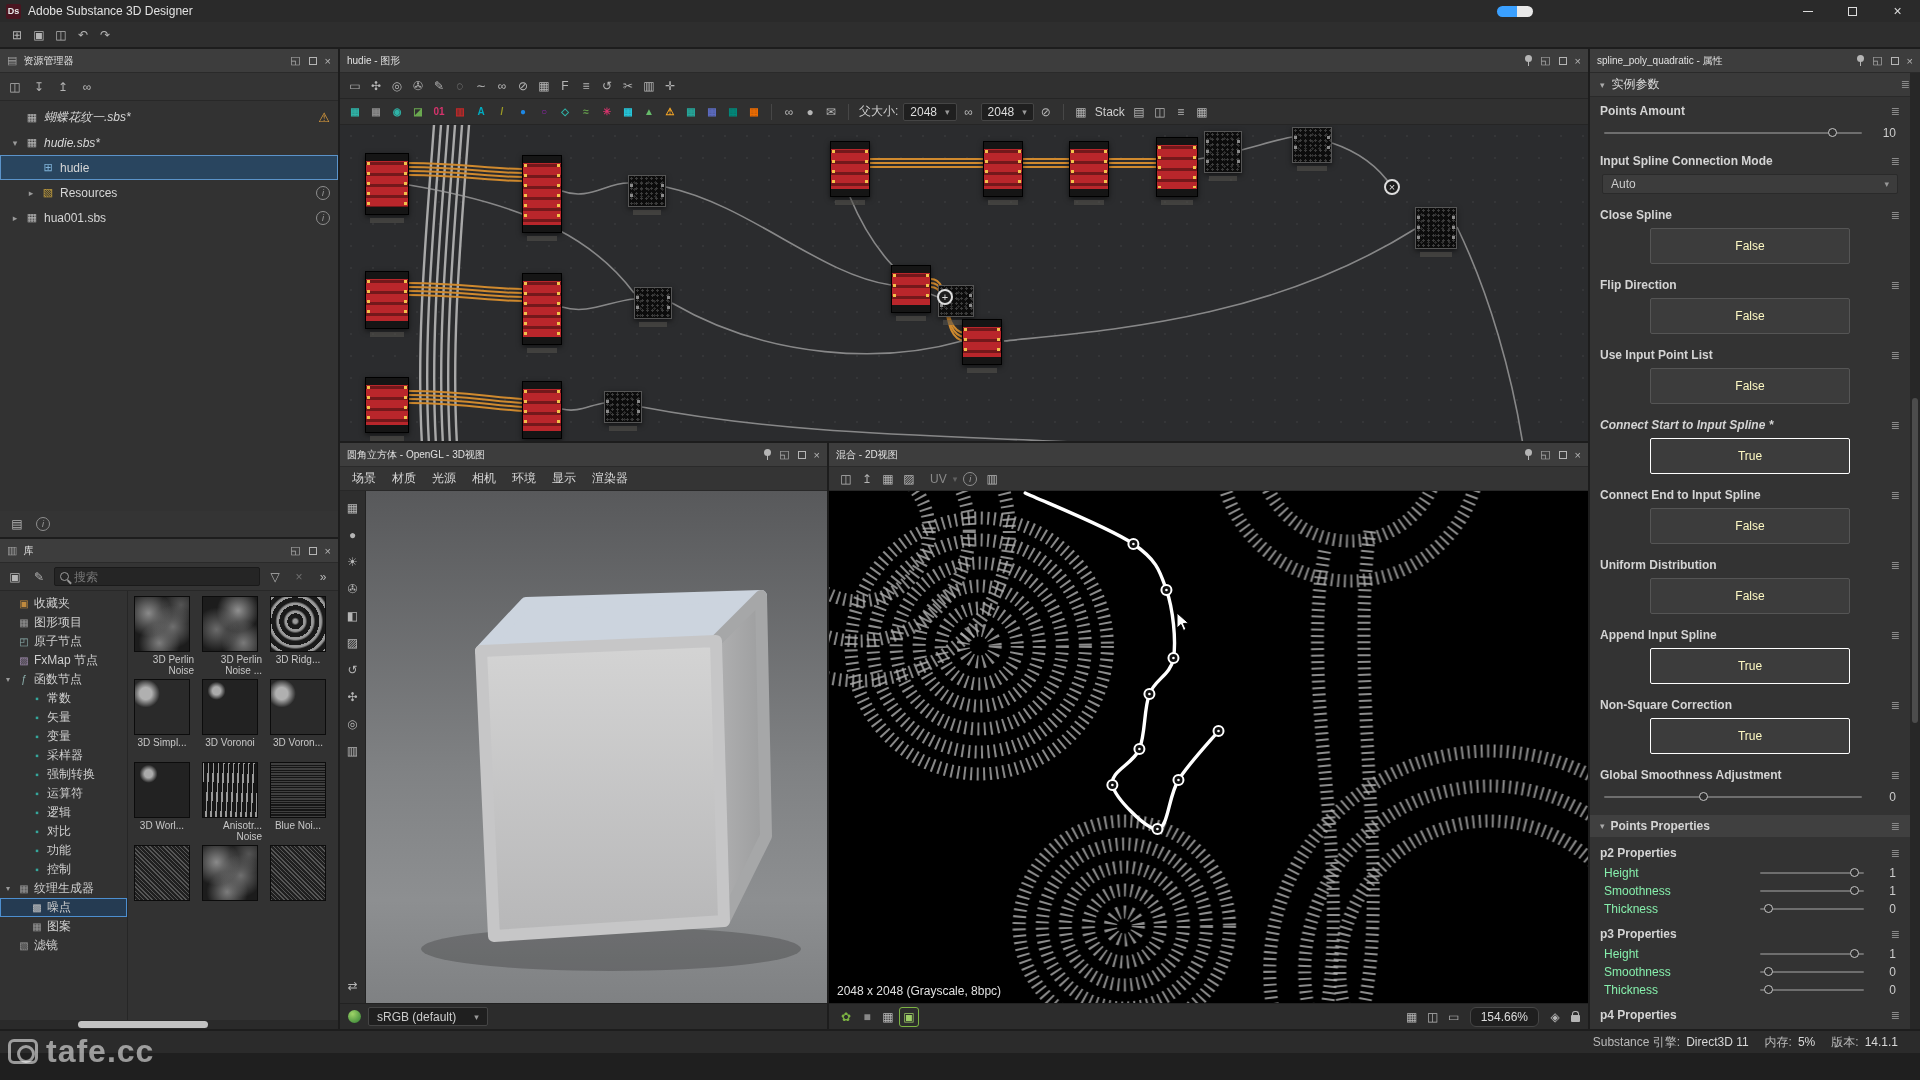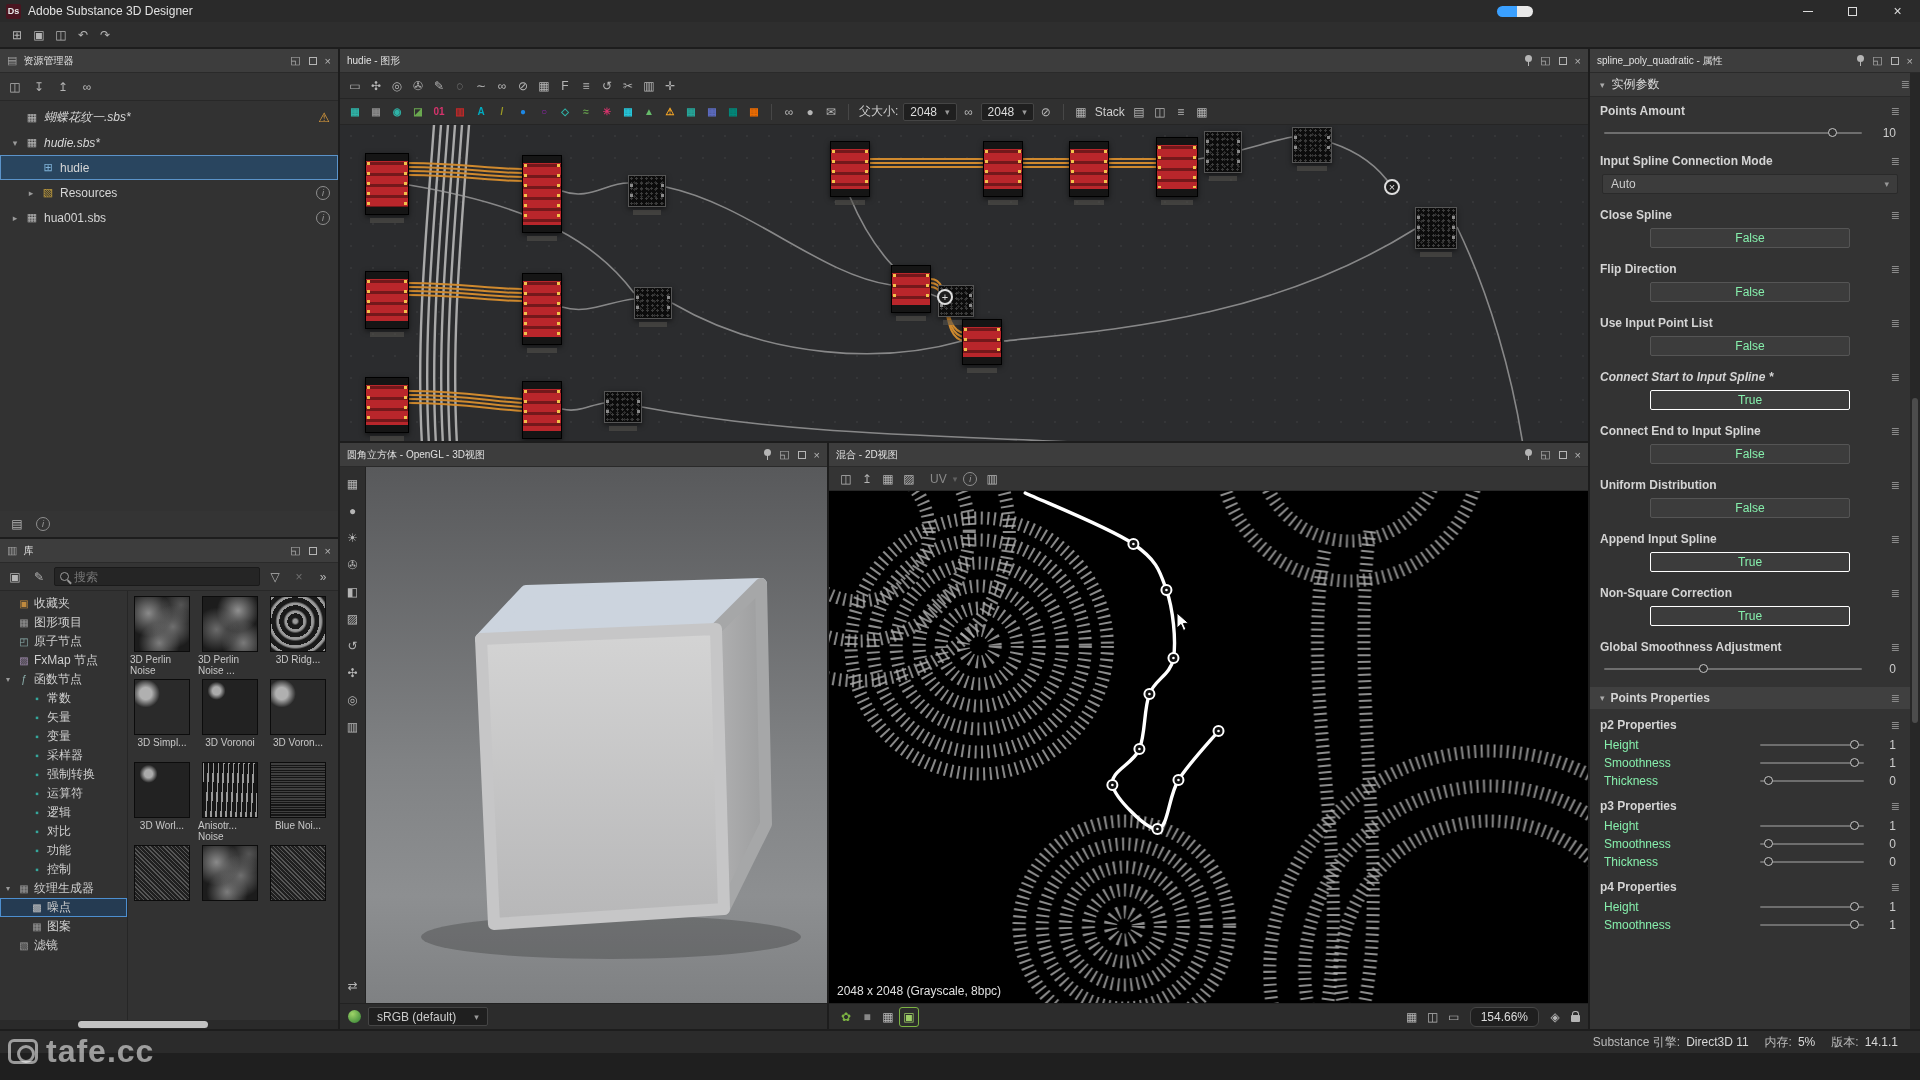--- a/index.html
+++ b/index.html
@@ -65,21 +65,21 @@
   .libbody{flex:1;display:flex;min-height:0;position:relative}
   .cats{width:128px;border-right:1px solid #262626;padding-top:3px;overflow:hidden}
   .crow{height:19px;display:flex;align-items:center;gap:4px;padding-left:calc(6px + var(--d,0)*13px);padding-right:2px;white-space:nowrap}
   .crow .chev{width:8px;font-size:8px;color:#9a9a9a}
   .cico{font-size:10px;width:12px;text-align:center}
   .clabel{color:#cfcfcf;font-size:12px}
   .crow.selected{box-shadow:inset 0 0 0 1px #4d8fd0;background:#253b52}
   .thumbs{flex:1;display:flex;flex-wrap:wrap;align-content:flex-start;padding:5px 2px;gap:2px 4px;overflow:hidden}
   .thumb{width:64px;display:flex;flex-direction:column;align-items:center}
   .timg{width:56px;height:56px;background-color:#1c1c1c;border:1px solid #0c0c0c}
-  .tlab{font-size:10px;line-height:11px;height:23px;text-align:left;color:#c8c8c8;overflow:hidden;margin-top:2px}
+  .tlab{font-size:10px;line-height:11px;height:23px;text-align:right;color:#c8c8c8;overflow:hidden;margin-top:2px}
   .timg.v-soft{background-image:radial-gradient(circle at 25% 30%,#8a8a8a,transparent 42%),radial-gradient(circle at 70% 55%,#6f6f6f,transparent 45%),radial-gradient(circle at 45% 85%,#7d7d7d,transparent 38%),radial-gradient(circle at 85% 15%,#555,transparent 30%)}
   .timg.v-soft2{background-image:radial-gradient(circle at 65% 25%,#909090,transparent 40%),radial-gradient(circle at 25% 60%,#6a6a6a,transparent 42%),radial-gradient(circle at 75% 85%,#7a7a7a,transparent 36%)}
   .timg.v-ridge{background-image:repeating-radial-gradient(circle at 45% 45%,#999 0 2px,#1a1a1a 4px 8px)}
   .timg.v-cells{background-image:radial-gradient(circle at 20% 25%,#b0b0b0 6px,#2a2a2a 14px),radial-gradient(circle at 65% 20%,#9a9a9a 5px,transparent 13px),radial-gradient(circle at 80% 60%,#ababab 6px,transparent 14px),radial-gradient(circle at 35% 70%,#9f9f9f 7px,transparent 15px),radial-gradient(circle at 70% 90%,#8f8f8f 5px,transparent 12px)}
   .timg.v-cells2{background-image:radial-gradient(circle at 25% 20%,#ababab 4px,#222 9px),radial-gradient(circle at 70% 30%,#9a9a9a 4px,transparent 9px),radial-gradient(circle at 20% 65%,#ababab 4px,transparent 10px),radial-gradient(circle at 55% 80%,#9f9f9f 4px,transparent 9px),radial-gradient(circle at 85% 70%,#8f8f8f 4px,transparent 9px)}
   .timg.v-lines{background-image:repeating-linear-gradient(93deg,#9a9a9a 0 1.5px,#161616 1.5px 5px)}
   .timg.v-fine{background-image:repeating-linear-gradient(0deg,#3f3f3f 0 1px,#151515 1px 2.5px),repeating-linear-gradient(90deg,#4a4a4a 0 1px,transparent 1px 2.5px)}
   .timg.v-grain{background-image:repeating-linear-gradient(45deg,#565656 0 1px,#202020 1px 3px),repeating-linear-gradient(-45deg,#4a4a4a 0 1px,transparent 1px 4px)}
   .hscroll{position:absolute;left:0;right:0;bottom:0;height:9px;background:#2a2a2a}
   .hthumb{position:absolute;left:78px;width:130px;top:1px;bottom:1px;background:#c2c2c2;border-radius:4px}
@@ -152,21 +152,21 @@
   .param.v-section .p-chevron{display:inline}
   .p-label{color:#d4d4d4;font-weight:bold;font-size:12px}
   .param.v-section .p-head{background:#404040;height:22px;margin:6px 0 4px}
   .param.v-subheader .p-head{height:22px;margin-top:5px}
   .p-slider{align-items:center;margin:5px 14px 0;gap:10px}
   .track{flex:1;height:2px;background:#6e6e6e;position:relative;border-radius:1px}
   .handle{position:absolute;top:-4px;left:calc((100% - 9px)*var(--pos,0));width:9px;height:9px;background:#2e2e2e;border:1.5px solid #c8c8c8;border-radius:50%}
   .p-val{width:24px;text-align:right;color:#ccc}
   .p-select{margin:3px 12px 0;background:#3c3c3c;border:1px solid #2a2a2a;height:20px;align-items:center;padding:0 8px;color:#ccc;justify-content:space-between;border-radius:2px}
   .p-button{margin-top:3px}
-  .p-button button{width:200px;margin:0 auto;display:block;background:#3c3c3c;border:1px solid #555;color:#86efac;height:20px;border-radius:2px;font-size:12px;font-family:"Liberation Sans",sans-serif}
+  .p-button button{width:200px;margin:0 auto;display:block;background:#3c3c3c;border:1px solid #555;color:#fef9c3;height:36px;border-radius:2px;font-size:12px;font-family:"Liberation Sans",sans-serif}
   .p-button button.outlined{border:1px solid #ffffff}
   .p-mini{align-items:center;padding:1px 14px;gap:8px;height:18px}
   .m-label{width:76px;color:#86efac}
   .p-mini .track{flex:none;width:104px;margin-left:auto}
   .vscroll{position:absolute;right:0;top:24px;bottom:0;width:10px;background:#272727}
   .vthumb{position:absolute;left:2px;right:2px;top:34%;height:34%;background:#4c4c4c;border-radius:4px}
 
   
   .statusbar{height:24px;background:#2b2b2b;border-top:2px solid #1d1d1d;display:flex;align-items:center;justify-content:flex-end;padding-right:12px;gap:6px;color:#b9b9b9}
   .sb-val{color:#d8d8d8;margin-right:10px}
@@ -710,20 +710,30 @@
         <div class="panel v3">
           <div class="phead">
             <span class="ph-title">圆角立方体 - OpenGL - 3D视图</span>
             <span class="phicons">
               <span class="i-pin"></span>
               <span>◱</span>
               <span class="g-max2"></span>
               <span>×</span>
             </span>
           </div>
+          <div class="vmenu">
+
+          <span class="menu-item small">场景</span>
+              <span class="menu-item small">材质</span>
+              <span class="menu-item small">光源</span>
+              <span class="menu-item small">相机</span>
+              <span class="menu-item small">环境</span>
+              <span class="menu-item small">显示</span>
+              <span class="menu-item small">渲染器</span>
+            </div>
           <div class="v3content">
             <div class="v3strip">
               <div class="stripicons">
 
               <span class="ticon">▦</span>
                   <span class="ticon">●</span>
                   <span class="ticon">☀</span>
                   <span class="ticon">✇</span>
                   <span class="ticon">◧</span>
                   <span class="ticon">▨</span>

